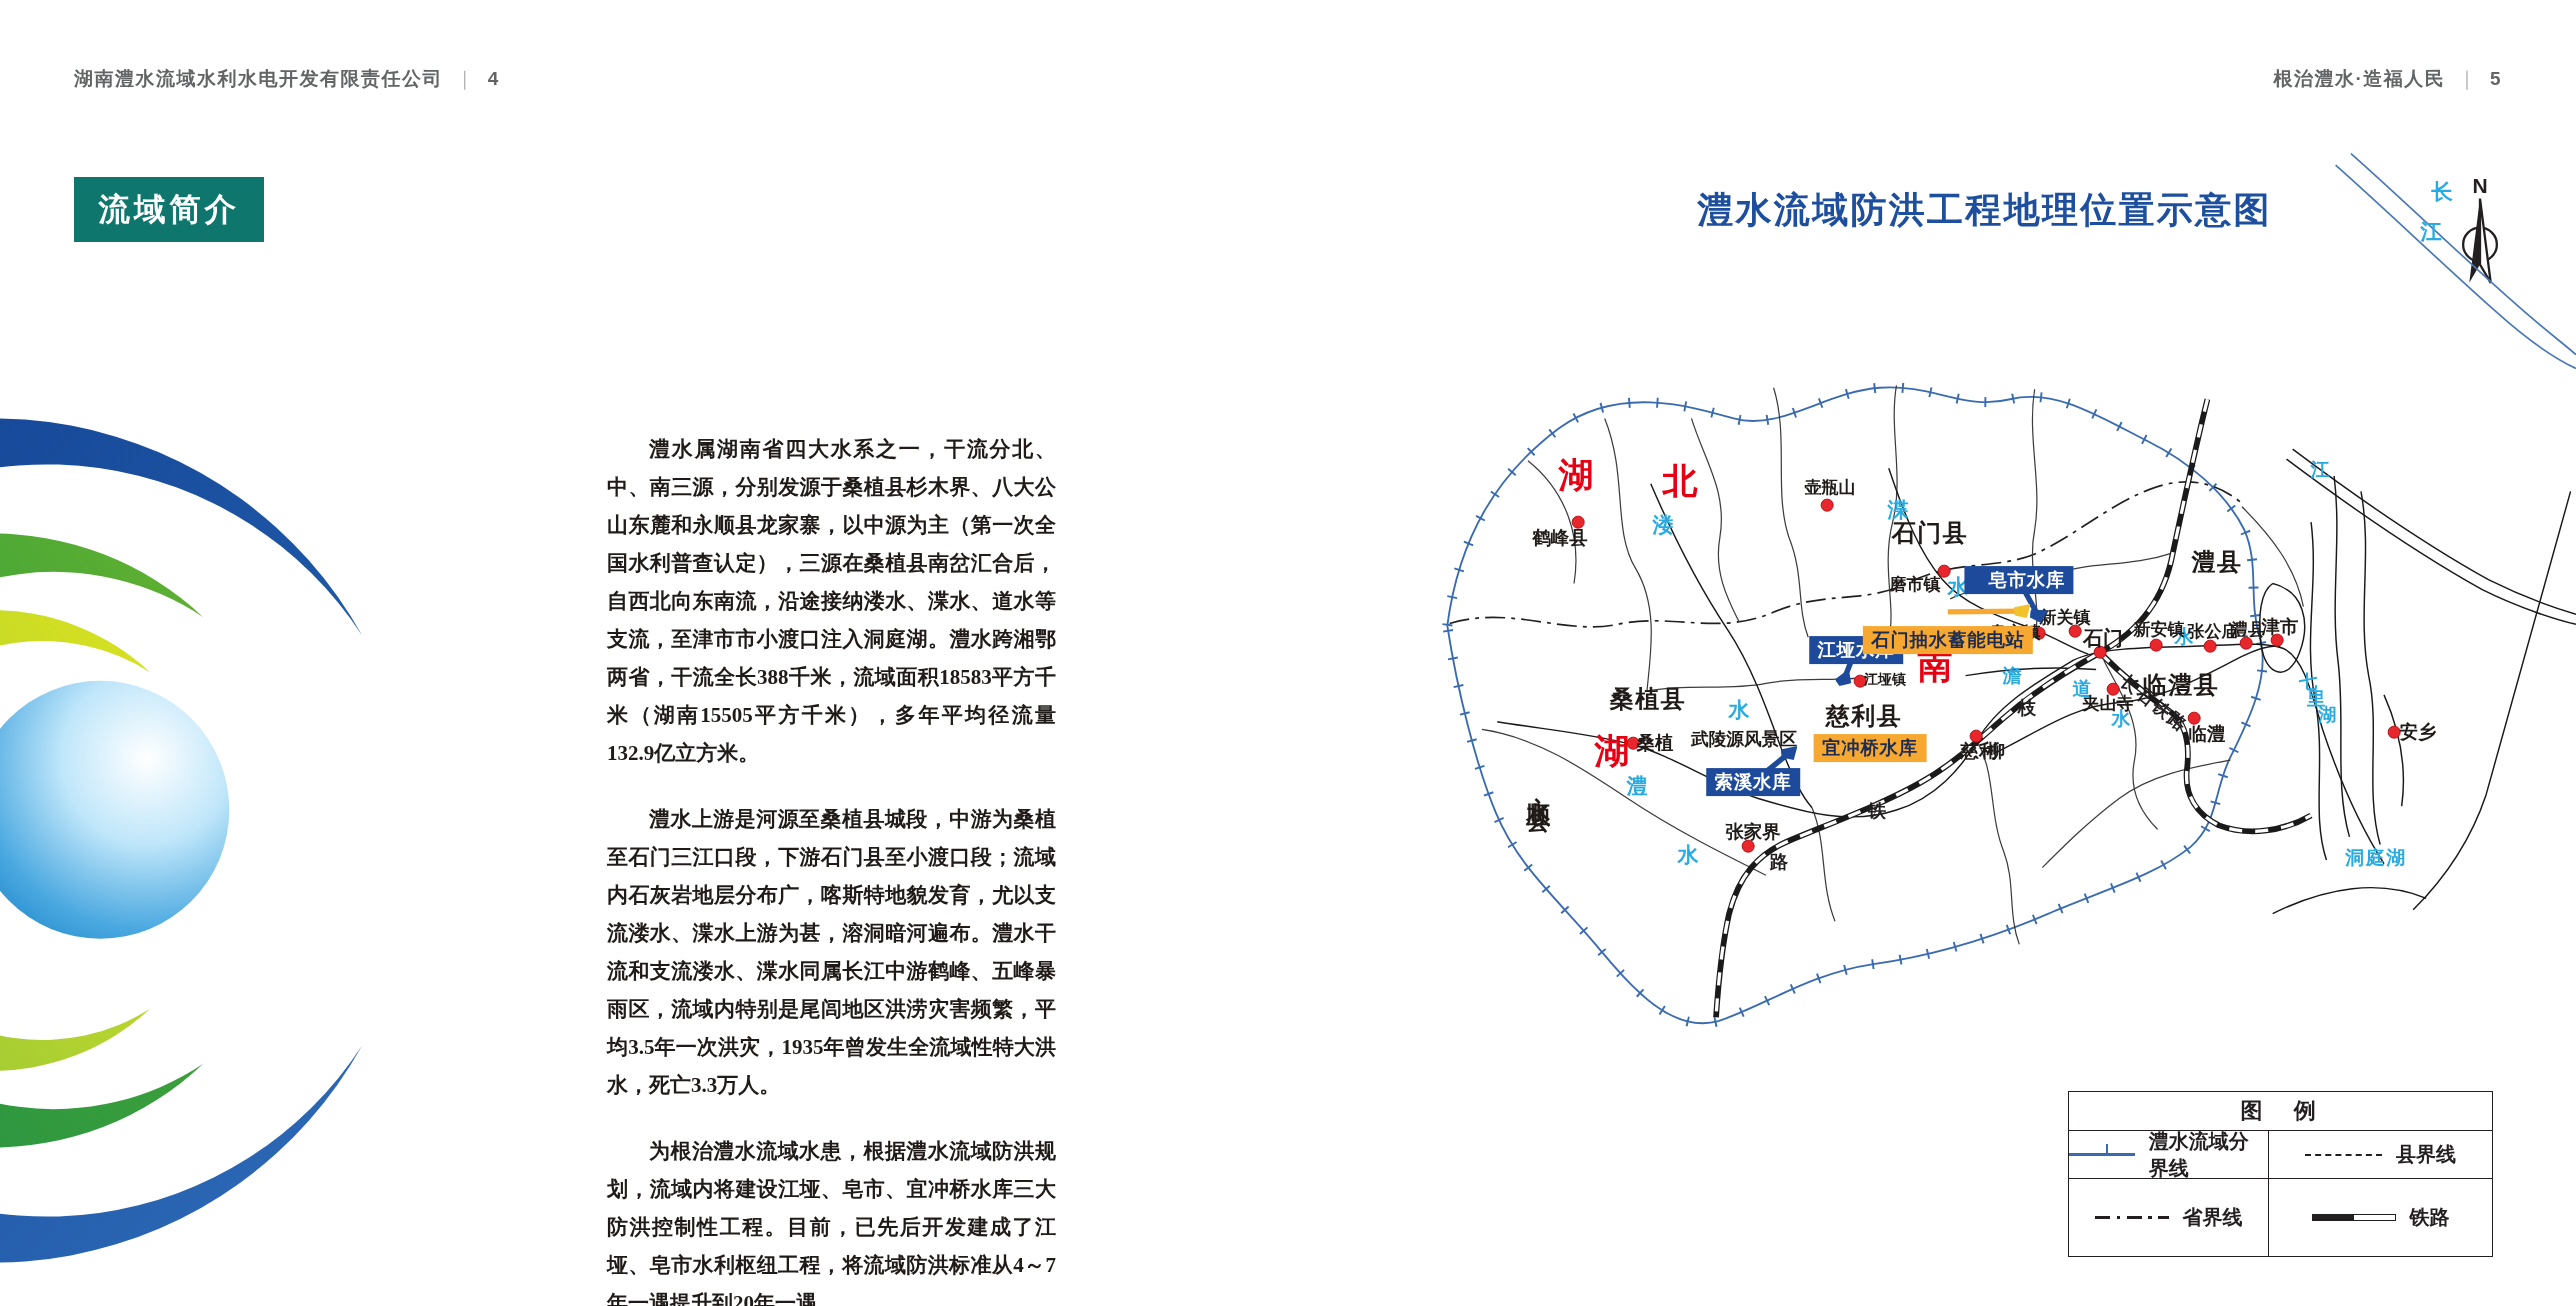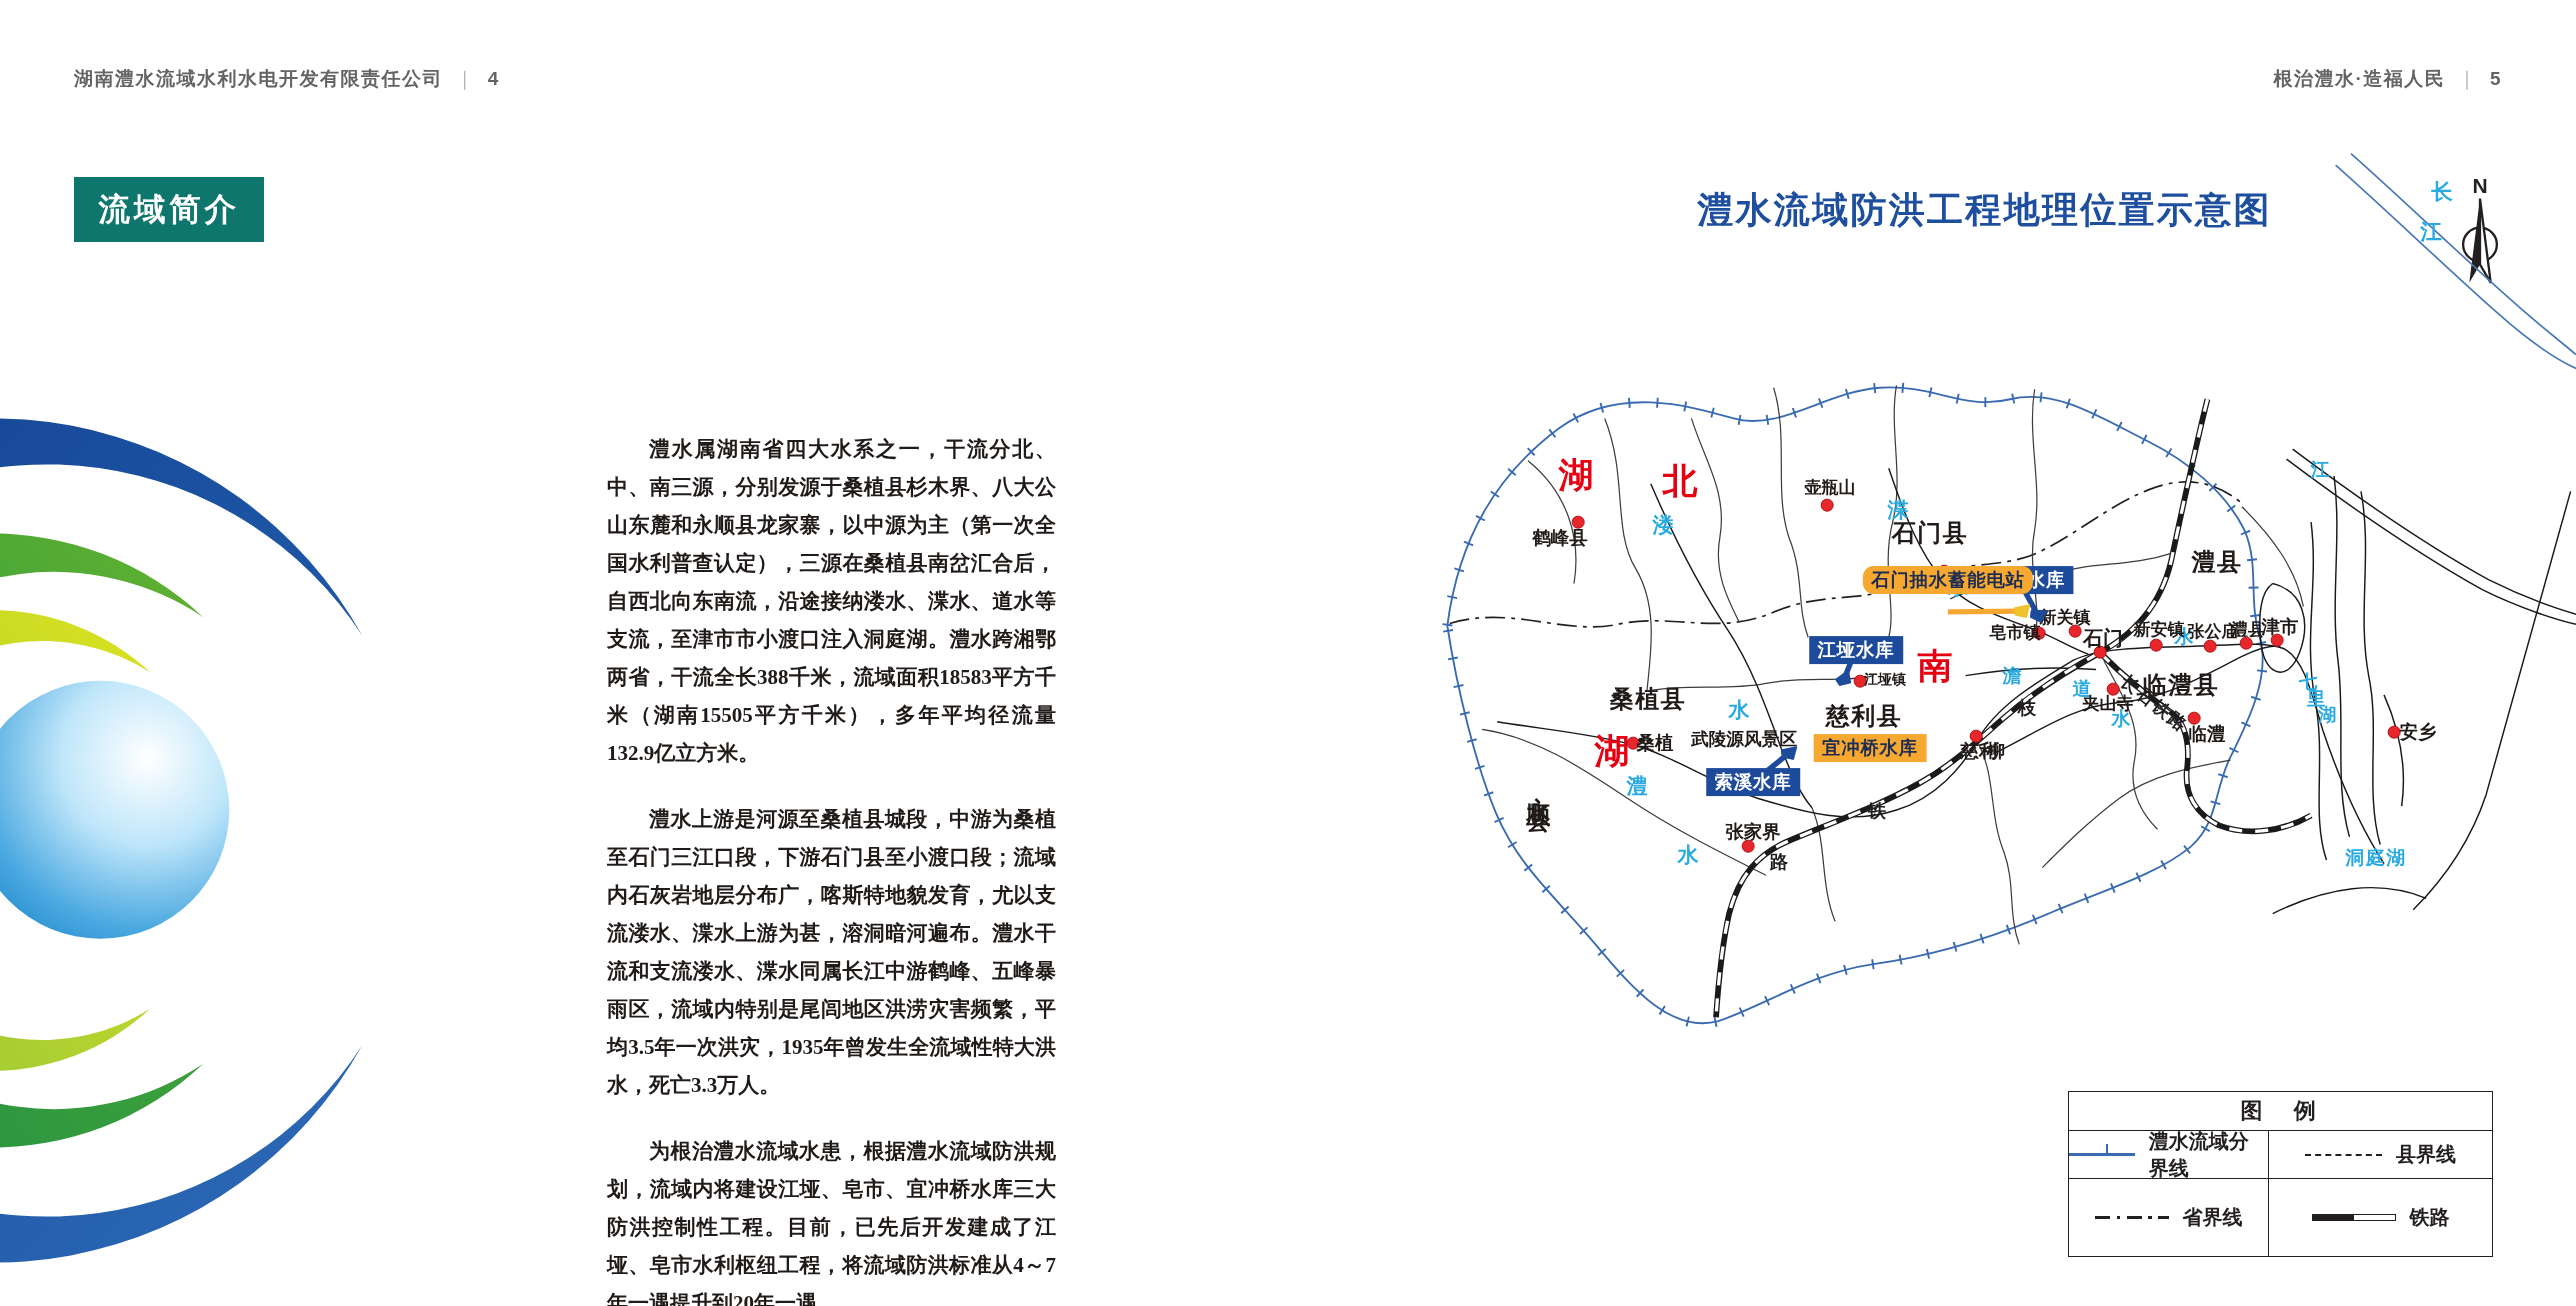--- a/index.html
+++ b/index.html
@@ -259,21 +259,21 @@
     <div class="mlab citylab" style="left: 1655px; top: 743px; font-size: 18.4px;">桑植</div>
     <div class="mlab dot" style="left: 1748px; top: 846px; width: 10.7px; height: 10.7px;"></div>
     <div class="mlab citylab" style="left: 1753px; top: 832px; font-size: 18.4px;">张家界</div>
     <div class="mlab dam" style="left: 1844px; top: 679px; background: rgb(29, 74, 155); transform: translate(-50%, -50%) rotate(-25deg);"></div>
     <div class="mlab resv blue" style="left: 1856px; top: 650px;">江垭水库</div>
     <div class="mlab dam" style="left: 2038px; top: 615px; background: rgb(29, 74, 155); transform: translate(-50%, -50%) rotate(15deg);"></div>
     <div class="mlab resv blue" style="left: 2019px; top: 580px; padding-left: 24px;">皂市水库</div>
     <div class="mlab dam" style="left: 1789px; top: 753px; background: rgb(29, 74, 155); transform: translate(-50%, -50%) rotate(0deg);"></div>
     <div class="mlab resv blue" style="left: 1753px; top: 782px;">索溪水库</div>
     <div class="mlab dam" style="left: 2022px; top: 611px; background: rgb(242, 193, 46); transform: translate(-50%, -50%) rotate(0deg);"></div>
-    <div class="mlab resv orange" style="left: 1948px; top: 580px; border-radius: 11px;">石门抽水蓄能电站</div>
+    <div class="mlab resv orange" style="left: 1948px; top: 640px;">石门抽水蓄能电站</div>
     <div class="mlab dam" style="left: 1910px; top: 748px; background: rgb(242, 193, 46); transform: translate(-50%, -50%) rotate(0deg);"></div>
     <div class="mlab resv orange" style="left: 1870px; top: 748px;">宜冲桥水库</div>
   </div>
 
 <div id="legend">
   <div class="title">图　例</div>
   <div class="cell c1">
     <span class="leg-basin"></span>
     <span>澧水流域分界线</span>
   </div>

